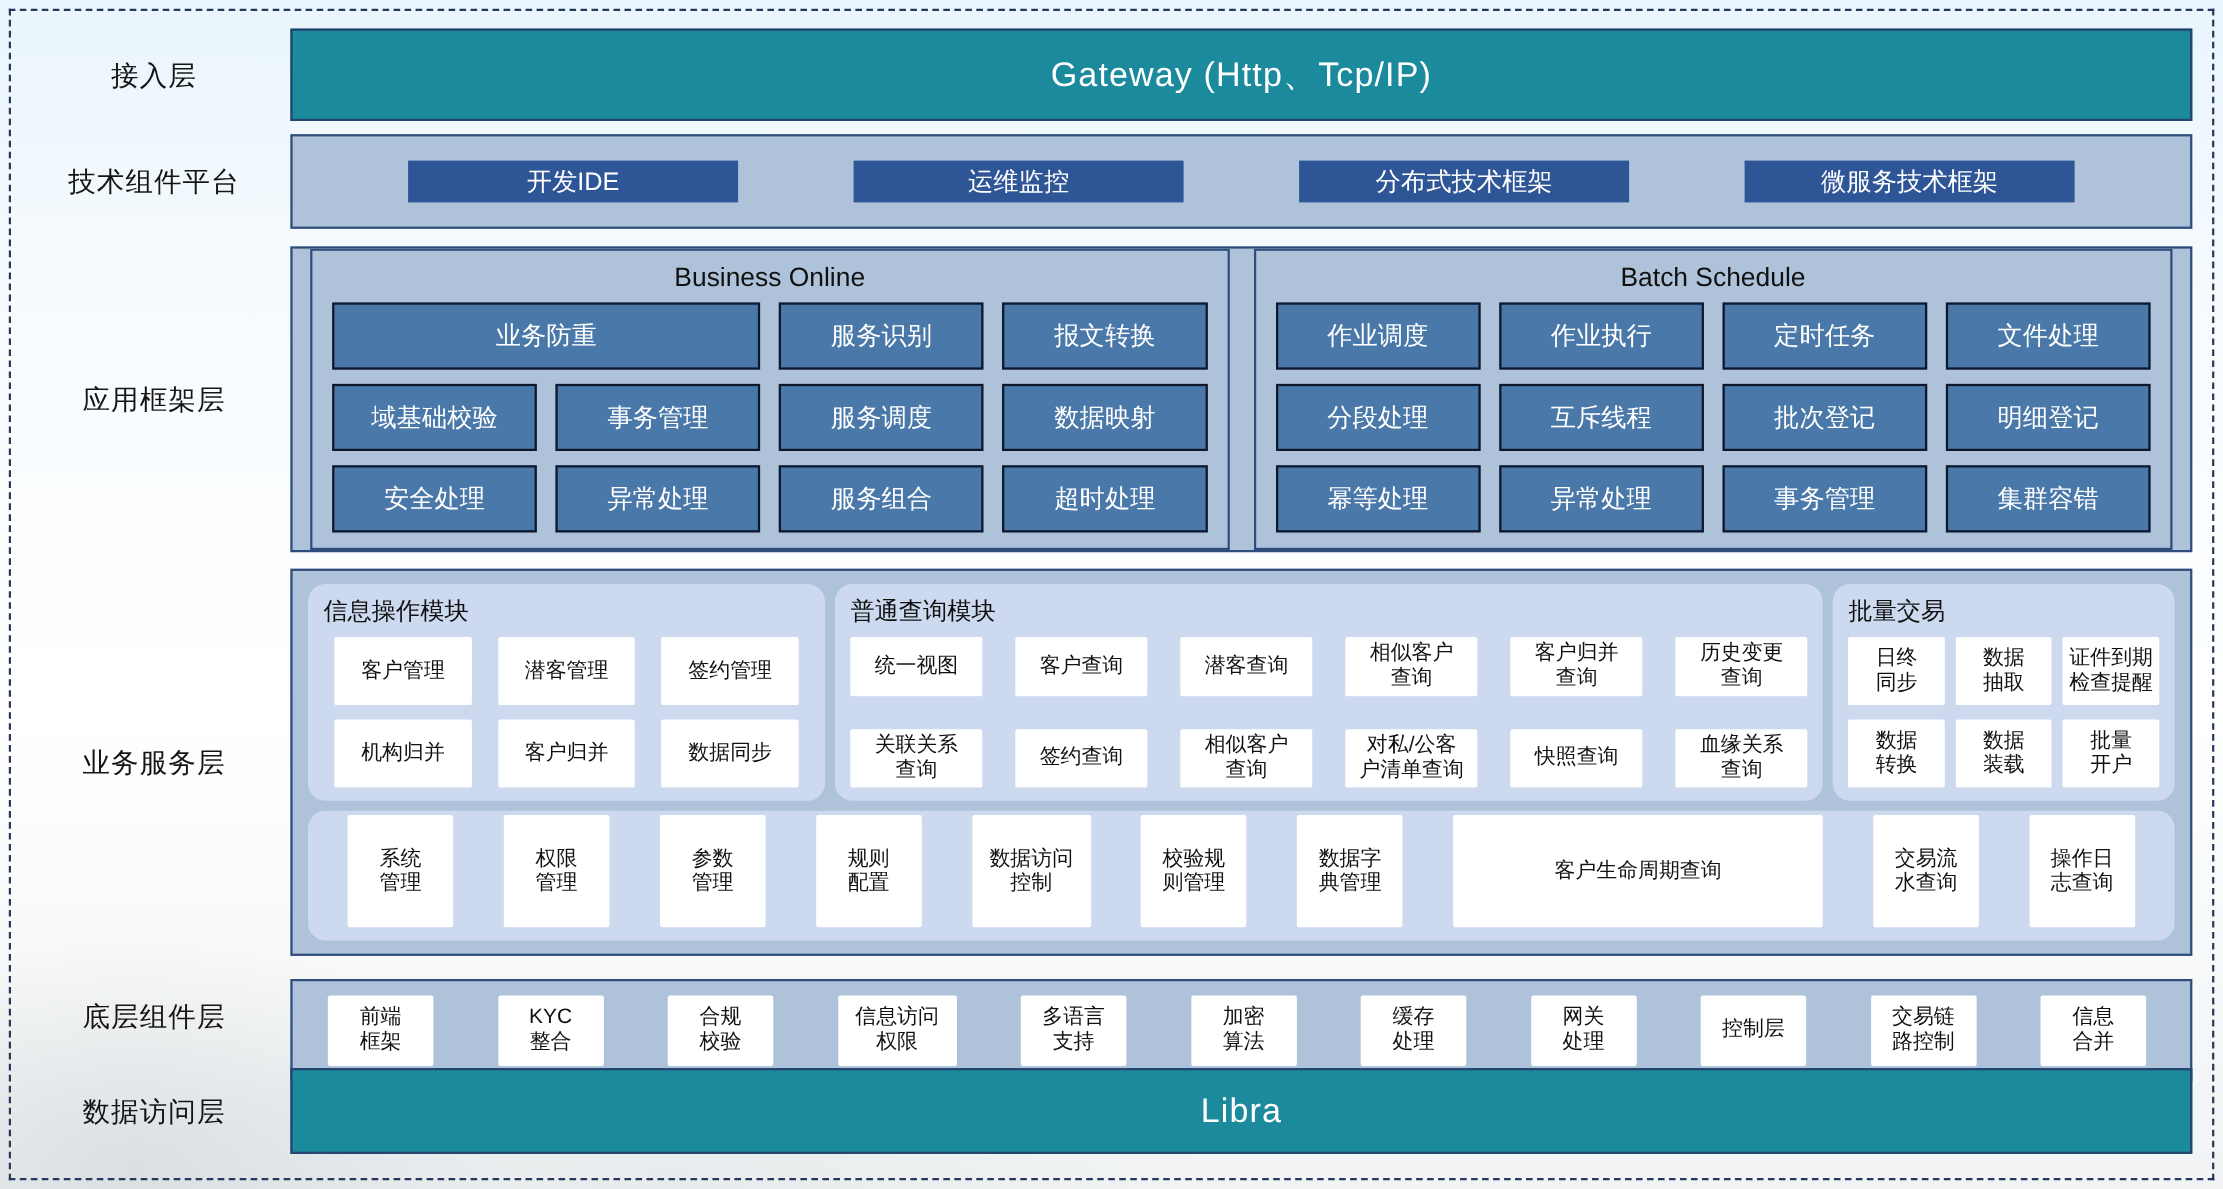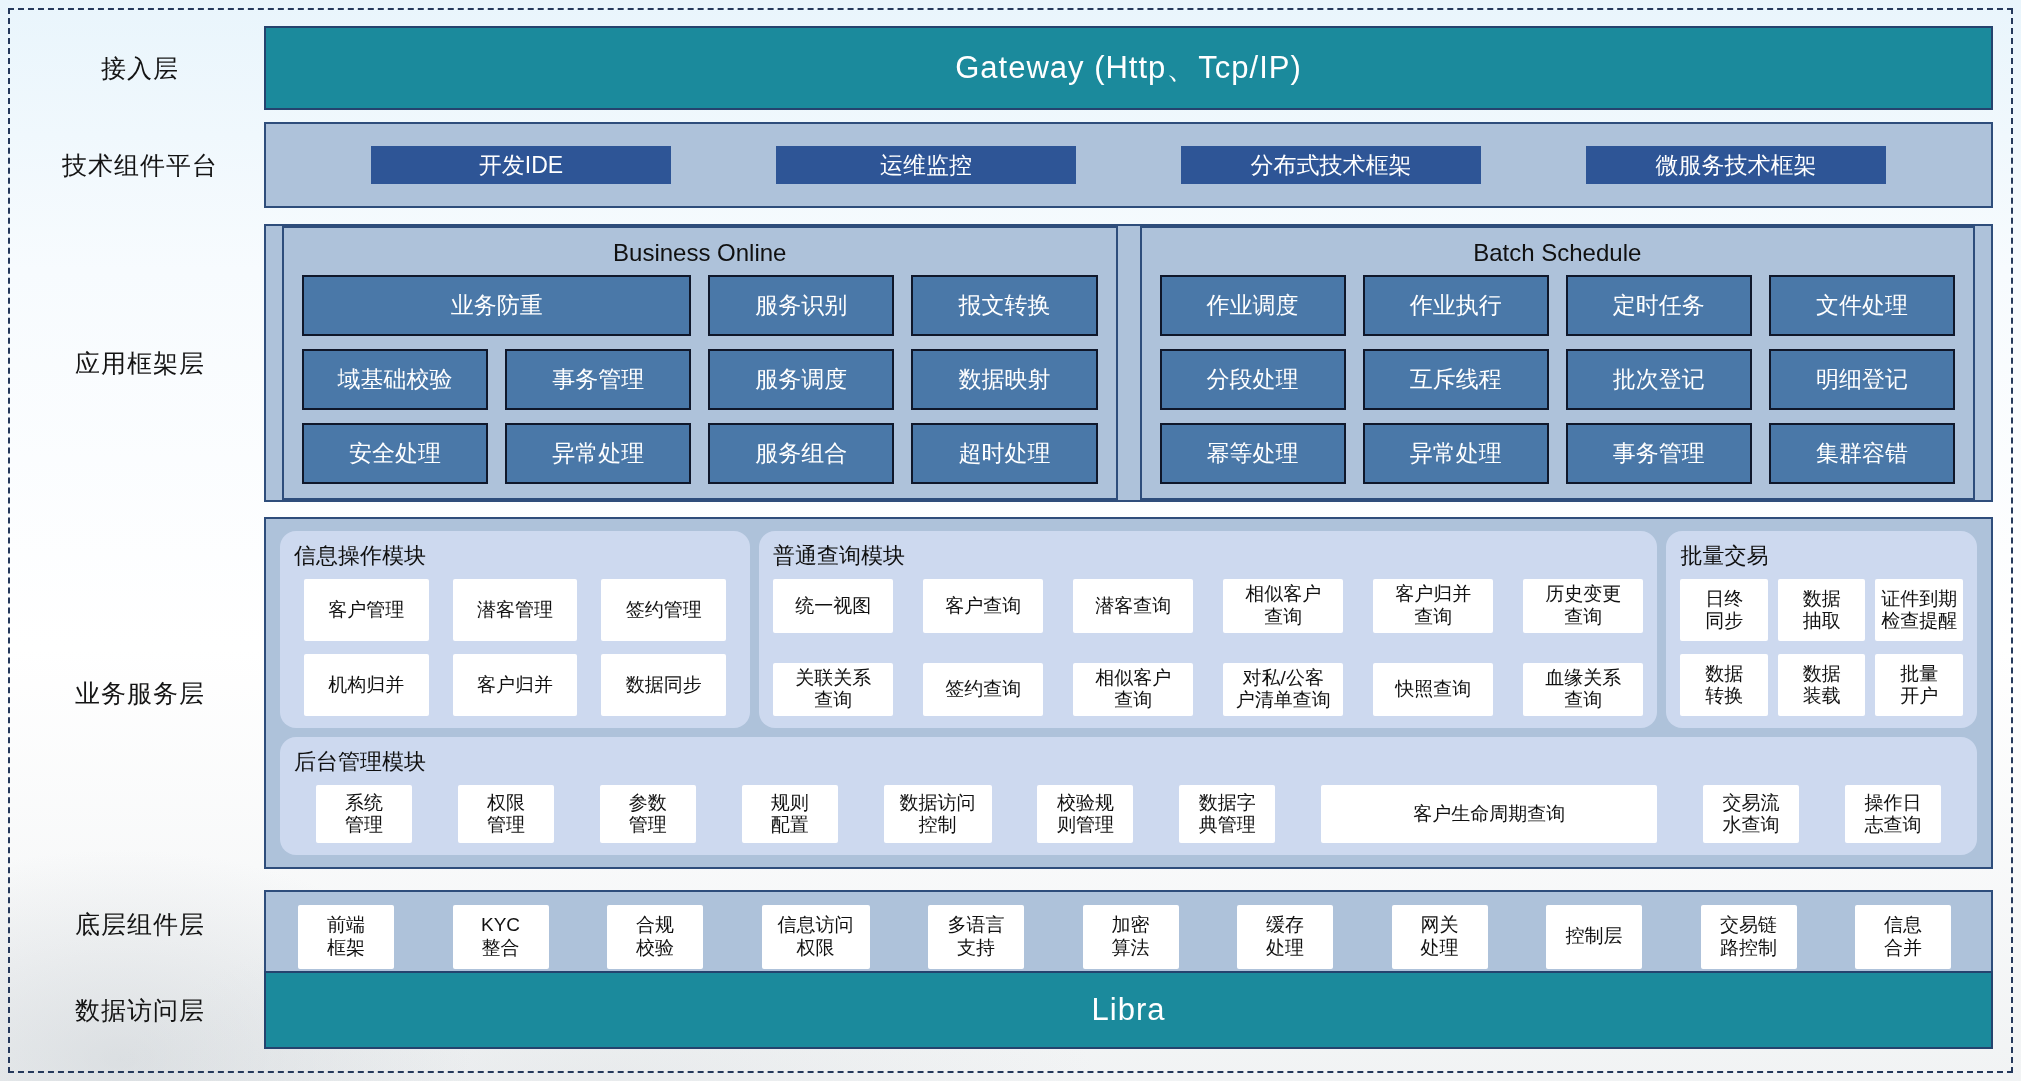--- a/index.html
+++ b/index.html
@@ -218,21 +218,20 @@
             <div class="card">数据
 装载</div>
             <div class="card">批量
 开户</div>
           </div>
         </div>
 
       </div>
 
       <div class="module admin-module">
-        <div class="module-title">后台管理模块</div>
         <div class="admin-cards">
           <div class="card">系统
 管理</div>
           <div class="card">权限
 管理</div>
           <div class="card">参数
 管理</div>
           <div class="card">规则
 配置</div>
           <div class="card">数据访问

